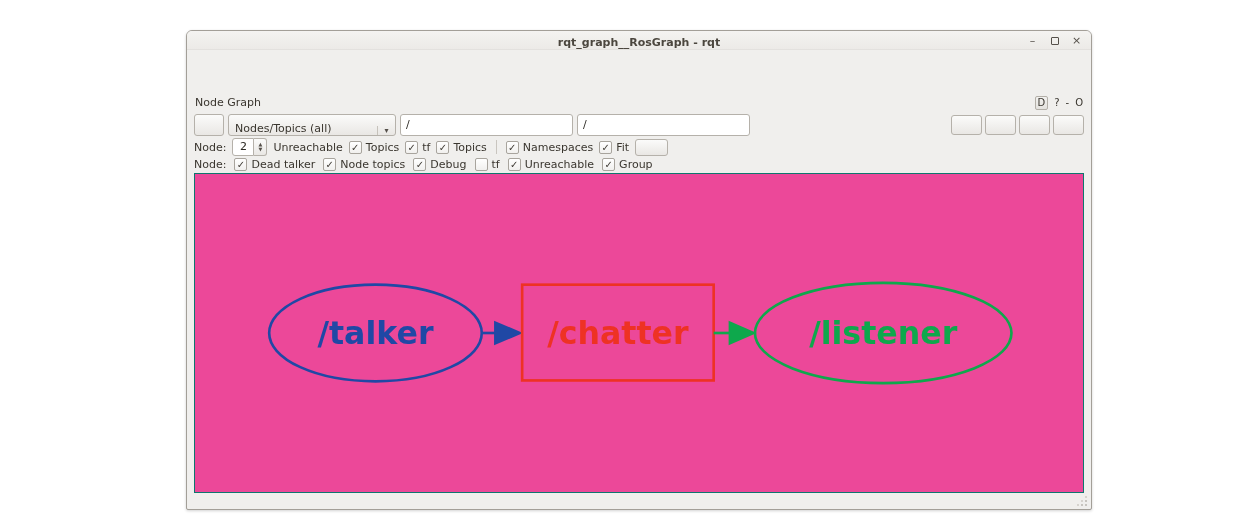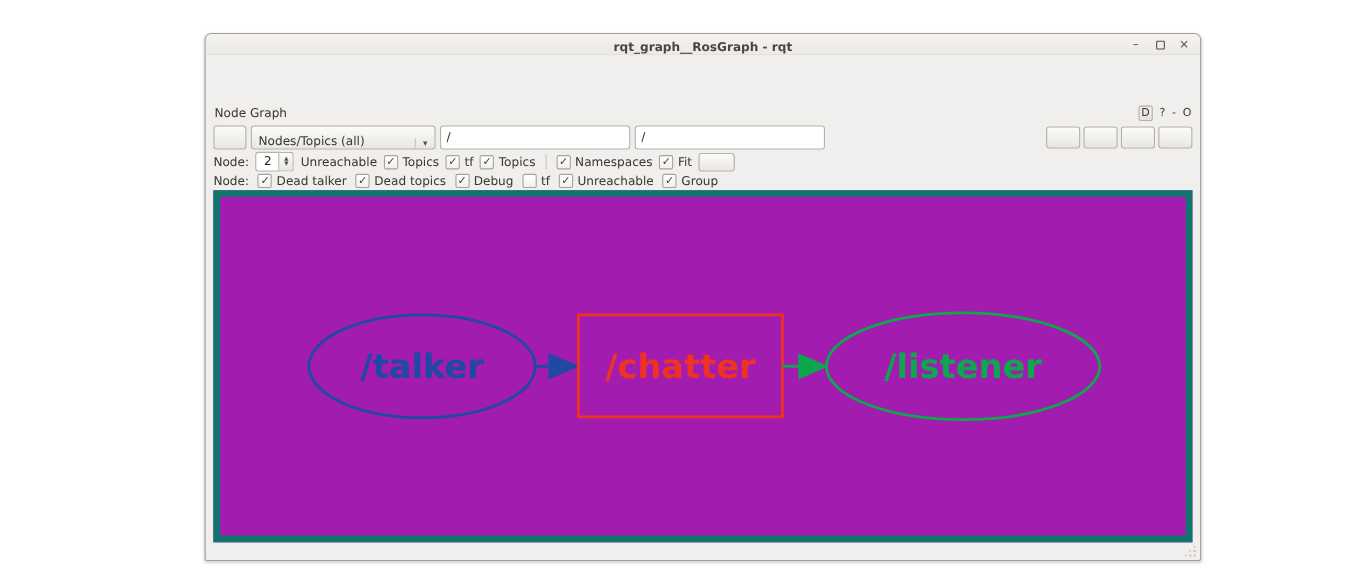--- a/index.html
+++ b/index.html
@@ -61,21 +61,21 @@
   .cb-box {
     width:13px; height:13px; border:1px solid #a8a49d; border-radius:2px;
     background:linear-gradient(#ffffff,#f1f0ee);
     display:flex; align-items:center; justify-content:center;
   }
   .cb-box i { font-style:normal; font-size:10px; font-weight:bold; color:#3f3b35; line-height:11px; }
   .vsep { width:1px; height:14px; background:#c9c5bf; margin:0 3px; }
   .fit-btn { width:33px; height:17px; }
 
   .canvas {
-    flex:1; margin:0 7px; background:#a21caf; border:6px solid #0f766e;
+    flex:1; margin:0 7px; background:#ec4899; border:1px solid #0f766e;
     overflow:hidden; position:relative;
   }
   .canvas svg { display:block; width:100%; height:100%; }
 
   .statusbar { flex:0 0 16px; display:flex; align-items:flex-end; justify-content:flex-end; padding:0 4px 3px 0; }
   .grip { width:9px; height:9px; position:relative; }
   .grip::before {
     content:""; position:absolute; width:2px; height:2px; background:#c7c4bf;
     left:7px; top:7px;
     box-shadow:-4px 0 #c7c4bf, 0 -4px #c7c4bf, -4px -4px #d6d3ce, -8px 0 #d6d3ce, 0 -8px #d6d3ce;
@@ -174,21 +174,21 @@
     <span class="cb">
       <span class="cb-box">
           <i>✓</i>
         </span>
       <span>Dead talker</span>
     </span>
     <span class="cb">
       <span class="cb-box">
           <i>✓</i>
         </span>
-      <span>Dead topics</span>
+      <span>Node topics</span>
     </span>
     <span class="cb">
       <span class="cb-box">
           <i>✓</i>
         </span>
       <span>Debug</span>
     </span>
     <span class="cb">
       <span class="cb-box">
           <i></i>

